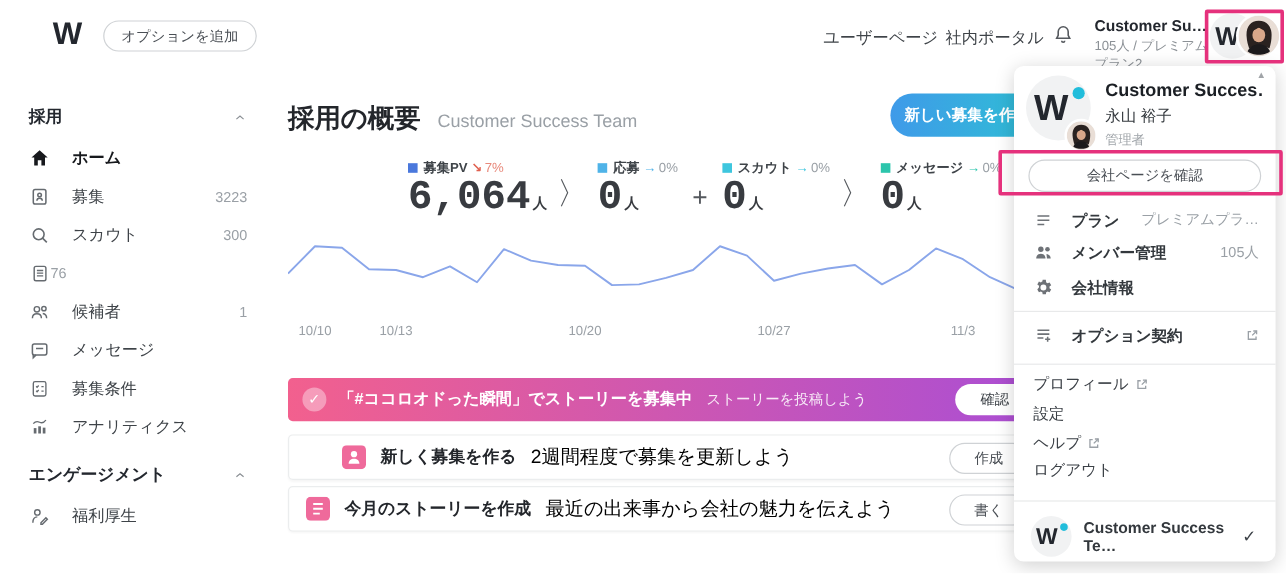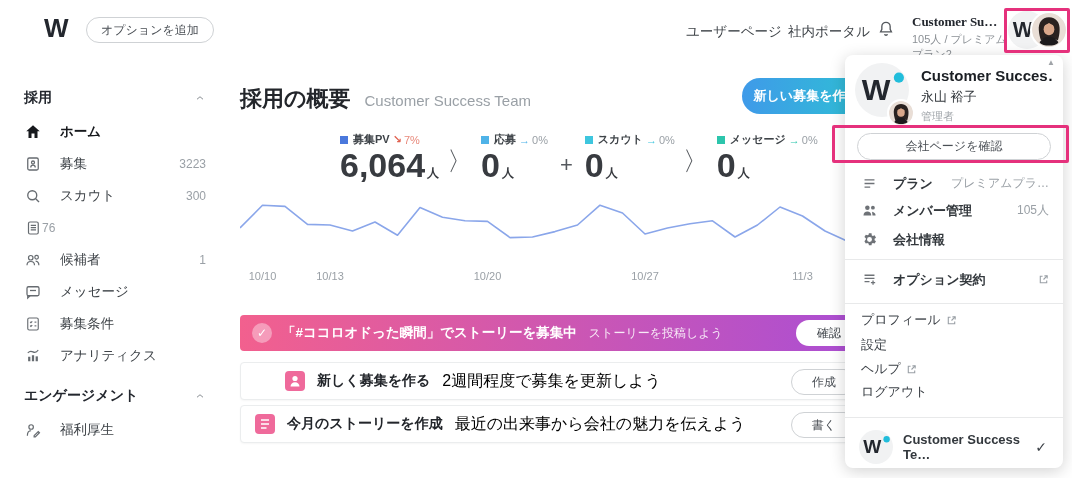--- a/index.html
+++ b/index.html
@@ -4,21 +4,21 @@
 <style>
   * { margin:0; padding:0; box-sizing:border-box; }
   html,body { width:1072px; height:478px; background:#fff; font-family:"Liberation Sans","DejaVu Sans",sans-serif; }
   #app { position:relative; width:1072px; height:478px; overflow:hidden; background:#fff; }
   .abs { position:absolute; }
 
   
   .logo-w { font-weight:800; font-size:26px; color:#23272e; letter-spacing:-1px; position:relative; }
   .pill-outline { display:flex; align-items:center; justify-content:center; background:#fff; border:1px solid #cfd2d5; border-radius:14px; font-size:12px; color:#4a4f55; cursor:pointer; }
   .nav-link { font-size:13.5px; color:#3e4348; cursor:pointer; }
-  .acct-name { font-size:13px; font-weight:700; color:#23272e;font-family:Liberation Serif, serif; }
+  .acct-name { font-size:13px; font-weight:700; color:#23272e; }
   .acct-meta { font-size:11px; color:#8c9196; margin-top:2px; }
   .avatar { border-radius:50%; overflow:hidden; background:#f1f2f3; display:flex; align-items:center; justify-content:center; }
   .avatar svg { width:100%; height:100%; }
 
   
   .side-header { display:flex; align-items:center; justify-content:space-between; height:28px; font-size:14px; font-weight:700; color:#23272e; }
   .side-item { display:flex; align-items:center; height:32px; cursor:pointer; }
   .side-item .sic { width:18px; height:18px; color:#666b70; flex:0 0 18px; }
   .side-item .lbl { font-size:13.5px; color:#3e4348; margin-left:18px; flex:1; }
   .side-item.active .lbl { font-weight:700; color:#17191d; }
@@ -31,21 +31,21 @@
   .page-subtitle { font-size:15px; color:#9aa0a6; margin-left:14px; }
   .btn-primary { display:flex; align-items:center; justify-content:center; color:#fff; font-size:13px; font-weight:700; border-radius:18px; cursor:pointer; }
 
   .stats { display:flex; align-items:flex-end; }
   .stat-group { display:flex; flex-direction:column; }
   .stat-legend { display:flex; align-items:center; margin-bottom:1px; white-space:nowrap; }
   .swatch { width:8px; height:8px; margin-right:5px; }
   .leg-name { font-size:11px; font-weight:700; color:#3f4449; }
   .leg-arrow { font-size:11px; margin-left:3px; font-weight:700; }
   .leg-pct { font-size:11px; margin-left:2px; }
-  .stat-value { font-size:34px; font-weight:700; color:#383b40; line-height:1; white-space:nowrap; }
+  .stat-value { font-size:34px; font-weight:700; color:#383b40; line-height:1; white-space:nowrap;font-family:Liberation Mono, monospace; }
   .stat-unit { font-size:12px; font-weight:700; margin-left:2px; }
   .stat-sep { font-size:26px; color:#55595e; font-weight:400; padding:0 8px 3px 8px; }
   .stat-plus { font-size:22px; color:#55595e; padding:0 12px 4px 12px; }
 
   .x-tick { position:absolute; transform:translateX(-50%); font-size:11px; color:#9aa0a6; top:0; }
 
   .banner { display:flex; align-items:center; border-radius:4px; color:#fff; }
   .banner-check { width:20px; height:20px; border-radius:50%; background:rgba(255,255,255,.38); display:flex; align-items:center; justify-content:center; font-size:12px; color:#fff; margin:0 10px 0 12px; flex:0 0 20px; }
   .banner-title { font-size:13.5px; font-weight:700; }
   .banner-sub { font-size:12px; color:rgba(255,255,255,.88); margin-left:12px; }

